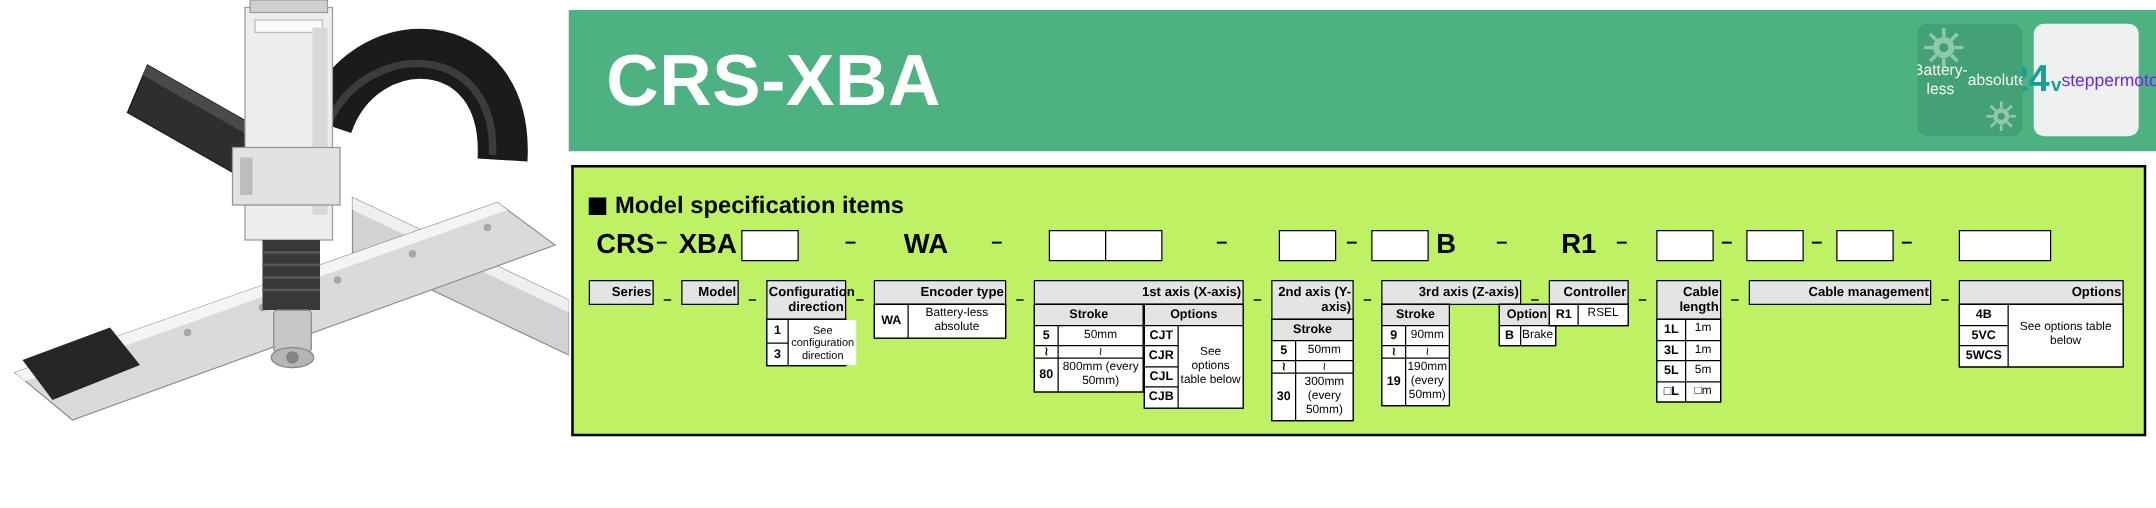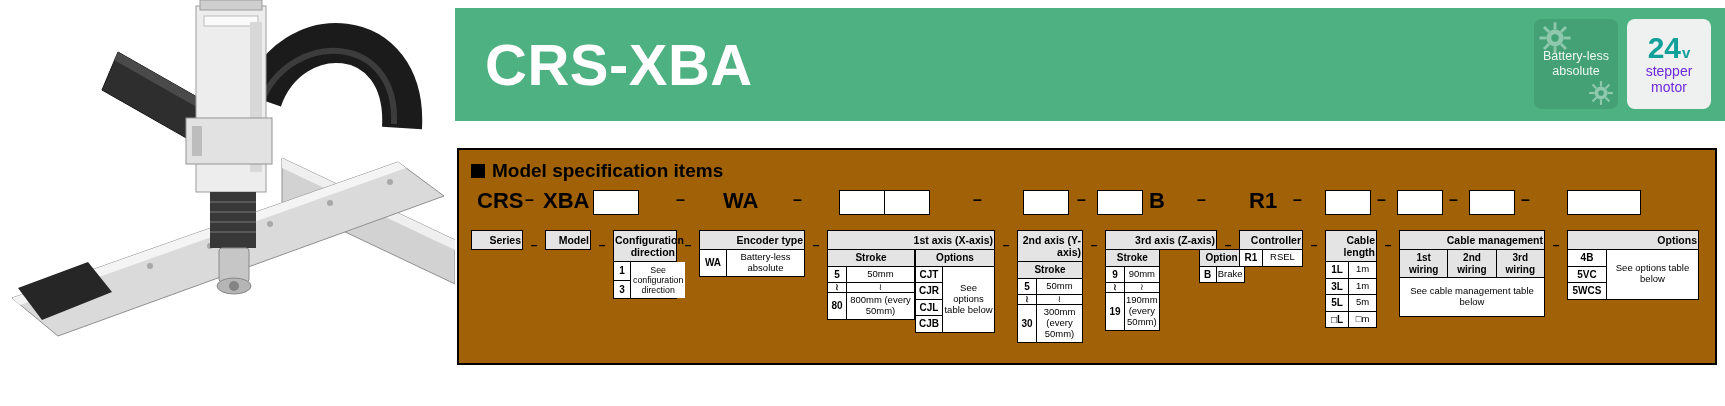--- a/index.html
+++ b/index.html
@@ -7,34 +7,34 @@
   .page { position:relative; width:1725px; height:406px; background:#fff; overflow:hidden; }
 
   
   .robot-area { position:absolute; left:0; top:0; width:455px; height:406px; }
   .robot-area svg { width:100%; height:100%; display:block; }
 
   
   .banner { position:absolute; left:455px; top:8px; right:0; height:113px; background:#4db181; display:flex; align-items:center; }
   .banner-title { color:#ffffff; font-weight:bold; font-size:58px; margin-left:30px; letter-spacing:.5px; }
   .badges { position:absolute; right:14px; top:11px; display:flex; gap:9px; }
-  .badge { width:84px; height:90px; border-radius:8px; display:flex; flex-direction:column; align-items:center; justify-content:center; }
+  .badge { width:84px; height:90px; border-radius:8px; display:flex; align-items:center; justify-content:center; }
   .badge-battery { background:#43a175; position:relative; color:#eef7f1; font-size:12.5px; line-height:1.2; overflow:hidden; text-align:center; }
   .badge-battery .txt { position:relative; z-index:2; }
   .gear { position:absolute; opacity:.55; z-index:1; }
   .gear1 { top:2px; left:4px; width:34px; height:34px; }
   .gear2 { bottom:3px; right:4px; width:26px; height:26px; }
   .badge-motor { background:#eef1ef; color:#3a3a3a; }
   .motor-top { display:flex; align-items:baseline; color:#12a19a; font-weight:bold; }
   .motor-value { font-size:30px; line-height:1; }
   .motor-unit { font-size:15px; margin-left:1px; }
   .motor-line { font-size:14px; line-height:1.15; color:#6d28d9; }
 
   
-  .specbox { position:absolute; left:457px; top:148px; width:1260px; height:217px; border:2px solid #000; background:#a16207; padding:10px 12px; }
+  .specbox { position:absolute; left:457px; top:132px; width:1260px; height:217px; border:2px solid #000; background:#bef264; padding:20px 12px; }
   .spec-heading { display:flex; align-items:center; gap:7px; font-weight:bold; font-size:19px; color:#000; }
   .marker { width:14px; height:14px; background:#000; display:inline-block; }
 
   
   .model-row { position:relative; height:34px; margin-top:6px; }
   .model-row > * { position:absolute; top:0; }
   .mtext { font-weight:bold; font-size:22px; color:#000; }
   .mdash { font-weight:bold; font-size:16px; top:3px; }
   .mbox { width:46px; height:25px; border:1.5px solid #000; background:#fff; top:2px; }
   .mbox.wide { width:74px; }
@@ -292,26 +292,20 @@
           <div class="cell code">5L</div>
           <div class="cell">5m</div>
           <div class="cell code">□L</div>
           <div class="cell">□m</div>
         </div>
       </div>
       <span class="gdash">–</span>
 
       <div class="grp g-mgmt">
         <div class="grp-h">Cable management</div>
-        <div class="tbl" style="grid-template-columns:1fr 1fr 1fr;">
-          <div class="cell hd">1st wiring</div>
-          <div class="cell hd">2nd wiring</div>
-          <div class="cell hd">3rd wiring</div>
-          <div class="cell" style="grid-column:1/4;min-height:38px">See cable management table below</div>
-        </div>
       </div>
       <span class="gdash">–</span>
 
       <div class="grp g-options">
         <div class="grp-h">Options</div>
         <div class="tbl" style="grid-template-columns:38px 1fr;">
           <div class="cell code" style="grid-row:1;grid-column:1">4B</div>
           <div class="cell code" style="grid-row:2;grid-column:1">5VC</div>
           <div class="cell code" style="grid-row:3;grid-column:1">5WCS</div>
           <div class="cell" style="grid-row:1/4;grid-column:2">See options table below</div>

